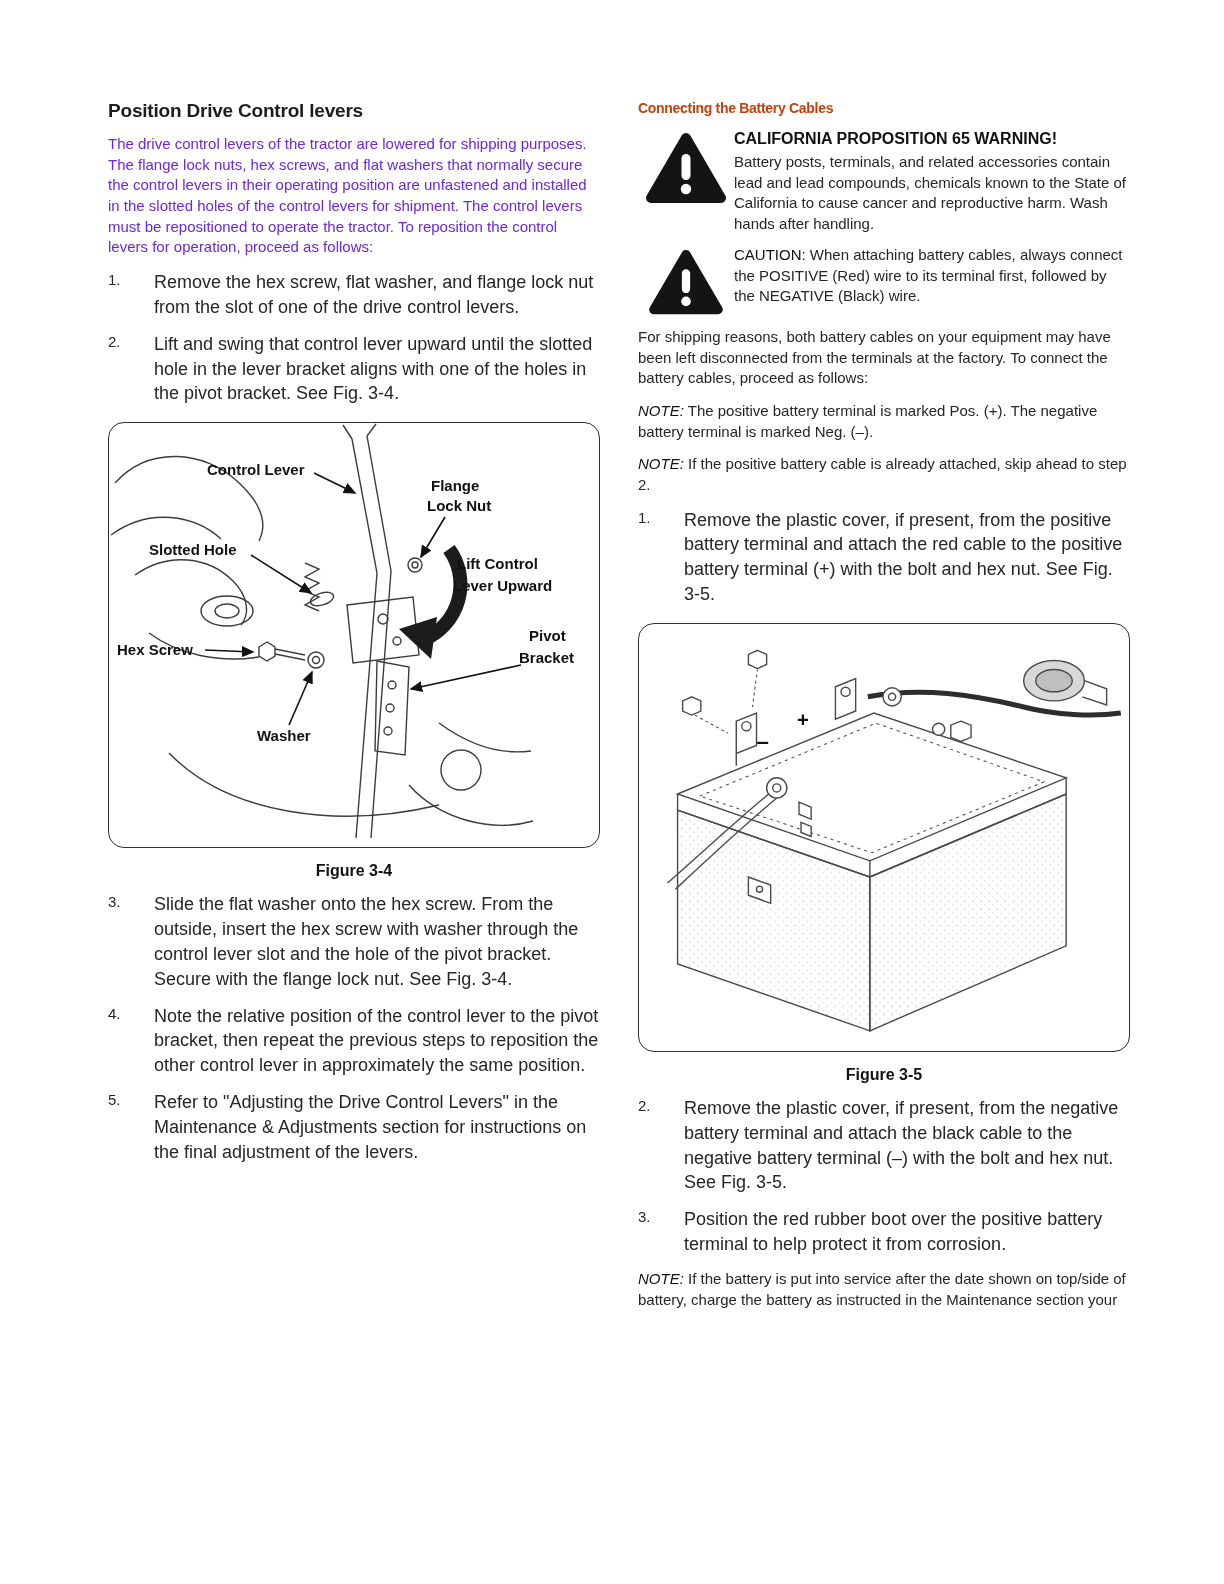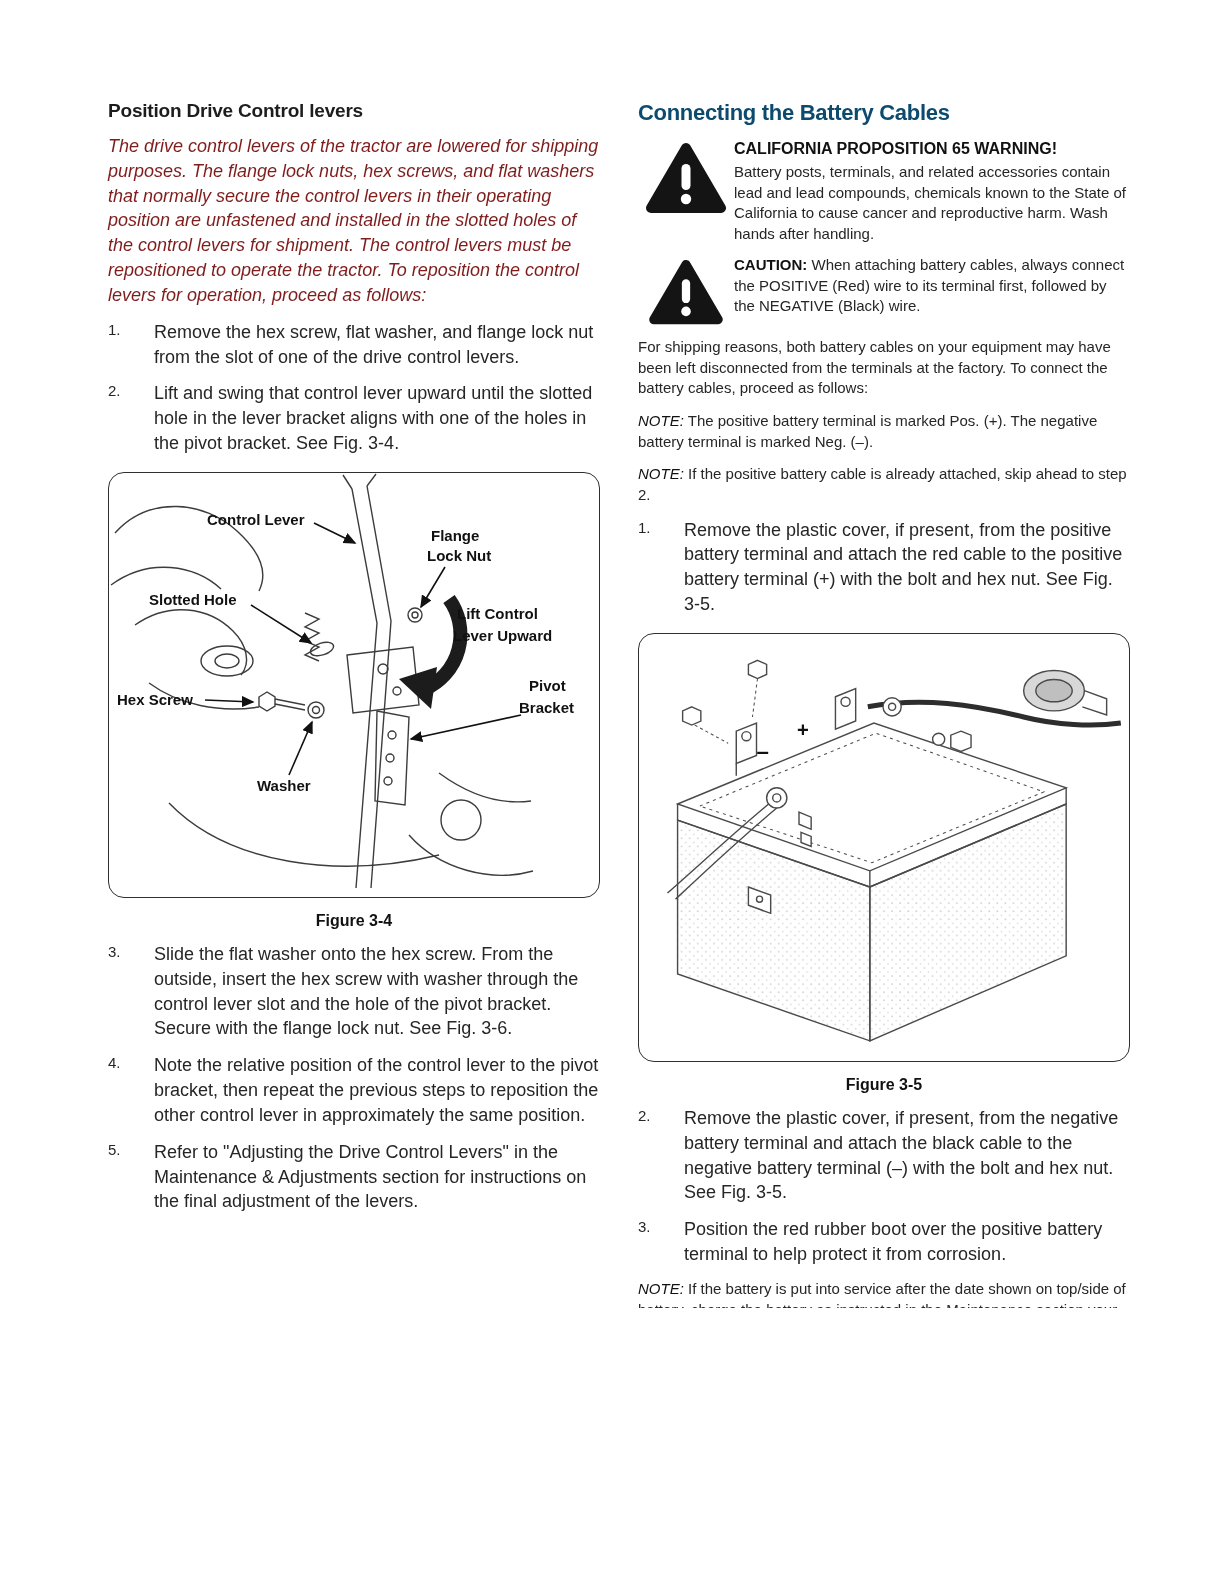--- a/index.html
+++ b/index.html
@@ -4,36 +4,36 @@
 <style>
   * { box-sizing: border-box; margin: 0; padding: 0; }
   html,body { background: #ffffff; }
   body { font-family: "Liberation Sans", sans-serif; color: #262626; }
   .page { position: relative; width: 1224px; height: 1308px; background: #fff; overflow: hidden; }
   .content { position: absolute; left: 108px; top: 100px; display: flex; gap: 38px; }
   .col-left { width: 492px; }
   .col-right { width: 492px; }
 
   .h-left { font-size: 19px; font-weight: 700; letter-spacing: -0.2px; margin-bottom: 12px; color: #1d1d1d; }
-  .h-right { font-size: 22px; font-weight: 700; letter-spacing: -0.3px; margin-bottom: 12px; color: #0c4a6e; }
-
-  .body-text { font-size: 18px; line-height: 1.38; color: #7f1d1d; font-style: italic; }
+  .h-right { font-size: 14px; font-weight: 700; letter-spacing: -0.3px; margin-bottom: 12px; color: #c2410c; }
+
+  .body-text { font-size: 15px; line-height: 1.38; color: #6d28d9; }
 
   .step { display: flex; margin-top: 12px; }
   .step-num { width: 46px; flex: none; font-size: 15px; line-height: 1.38; }
   .step-text { flex: 1; font-size: 18px; line-height: 1.38; }
 
   .fig-box { border: 1.6px solid #2f2f2f; border-radius: 16px; margin-top: 16px; background: #fff; overflow: hidden; }
   .fig-caption { text-align: center; font-weight: 700; font-size: 16px; margin-top: 14px; color: #111; }
 
   .warn-row { display: flex; margin-top: 4px; margin-bottom: 10px; }
   .warn-icon-wrap { width: 96px; flex: none; display: flex; justify-content: center; align-items: flex-start; padding-top: 4px; }
   .warn-body { flex: 1; font-size: 15px; line-height: 1.38; }
   .warn-title { font-weight: 700; font-size: 16px; margin-bottom: 2px; color: #111; }
-  .caution-label { font-weight: 700; color: #111; }
+  .caution-label { font-weight: 400; color: #111; }
 
   .para { margin-top: 2px; margin-bottom: 12px; font-size: 15px; line-height: 1.38; }
   .note { margin-top: 12px; font-size: 15px; line-height: 1.38; }
   .note-label { font-weight: 400; font-style: italic; color: #111; }
 
   .footer { position: absolute; left: 70px; top: 1484px; display: flex; align-items: flex-start; }
   .footer-page { font-size: 18px; font-weight: 700; color: #1d1d1d; }
   .footer-bar { width: 2px; height: 82px; background: #2a2a2a; margin-left: 14px; margin-right: 14px; margin-top: 2px; }
   .footer-section { font-size: 16px; font-weight: 700; font-variant: small-caps; letter-spacing: 0.3px; color: #6d28d9; margin-top: 1px; }
   .footer-blue-line { position: absolute; left: 115px; top: 1576px; width: 150px; height: 2px; background: #2b2bd4; }
@@ -136,21 +136,21 @@
             <text class="fig-label" x="420" y="218">Pivot</text>
             <text class="fig-label" x="410" y="240">Bracket</text>
             <text class="fig-label" x="148" y="318">Washer</text>
           </g>
         </svg>
       </div>
       <div class="fig-caption">Figure 3-4</div>
 
       <div class="step">
         <div class="step-num">3.</div>
-        <div class="step-text">Slide the flat washer onto the hex screw. From the outside, insert the hex screw with washer through the control lever slot and the hole of the pivot bracket. Secure with the flange lock nut. See Fig. 3-6.</div>
+        <div class="step-text">Slide the flat washer onto the hex screw. From the outside, insert the hex screw with washer through the control lever slot and the hole of the pivot bracket. Secure with the flange lock nut. See Fig. 3-4.</div>
       </div>
       <div class="step">
         <div class="step-num">4.</div>
         <div class="step-text">Note the relative position of the control lever to the pivot bracket, then repeat the previous steps to reposition the other control lever in approximately the same  position.</div>
       </div>
       <div class="step">
         <div class="step-num">5.</div>
         <div class="step-text">Refer to "Adjusting the Drive Control Levers" in the Maintenance &amp; Adjustments section for instructions on the final adjustment of the levers.</div>
       </div>
 

